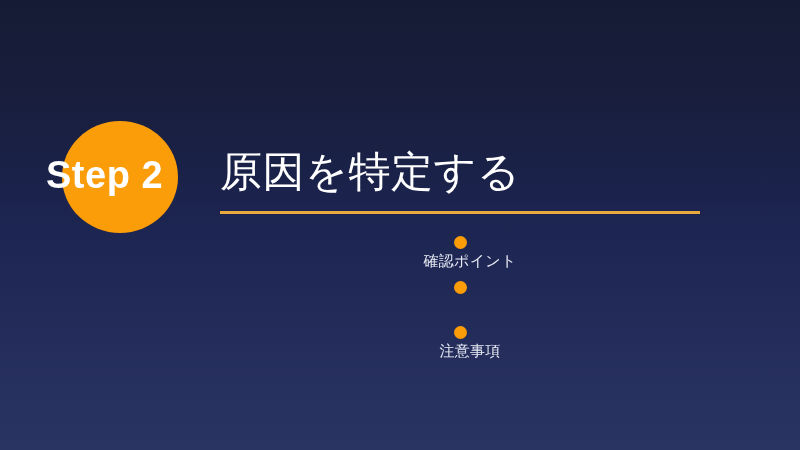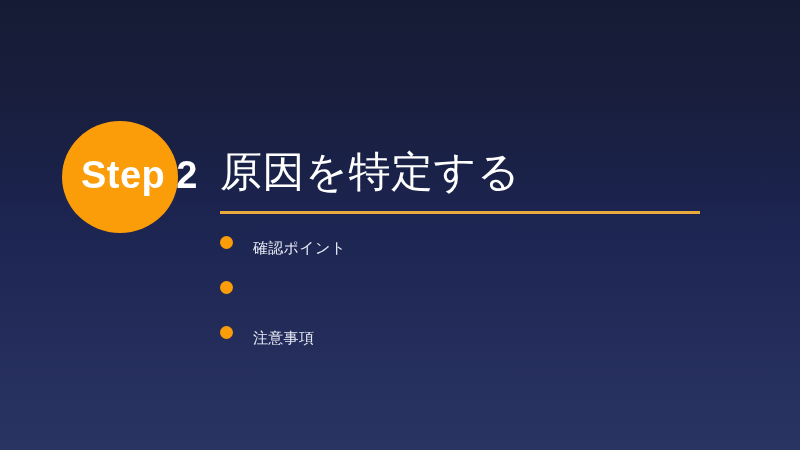--- a/index.html
+++ b/index.html
@@ -33,21 +33,21 @@
     border-radius: 50%;
     background: #fb9c09;
   }
   .step-label {
     position: absolute;
     left: 46px;
     top: 151px;
     width: 152px;
     height: 48px;
     line-height: 48px;
-    text-align: right;
+    text-align: left;
     font-size: 38px;
     font-weight: bold;
     color: #ffffff;
     letter-spacing: 0.5px;
     white-space: nowrap;
   }
 
   
   .heading {
     position: absolute;
@@ -71,23 +71,24 @@
 
   
   .bullet-list {
     position: absolute;
     left: 220px;
     top: 236px;
     width: 480px;
   }
   .bullet-row {
     display: flex;
-    align-items: flex-start;
+    align-items: center;
     height: 24px;
     margin-bottom: 21px;
+    flex-direction: column;
   }
   .bullet-dot {
     flex: 0 0 auto;
     width: 13px;
     height: 13px;
     border-radius: 50%;
     background: #fb9c09;
   }
   .bullet-text {
     margin-left: 20px;

